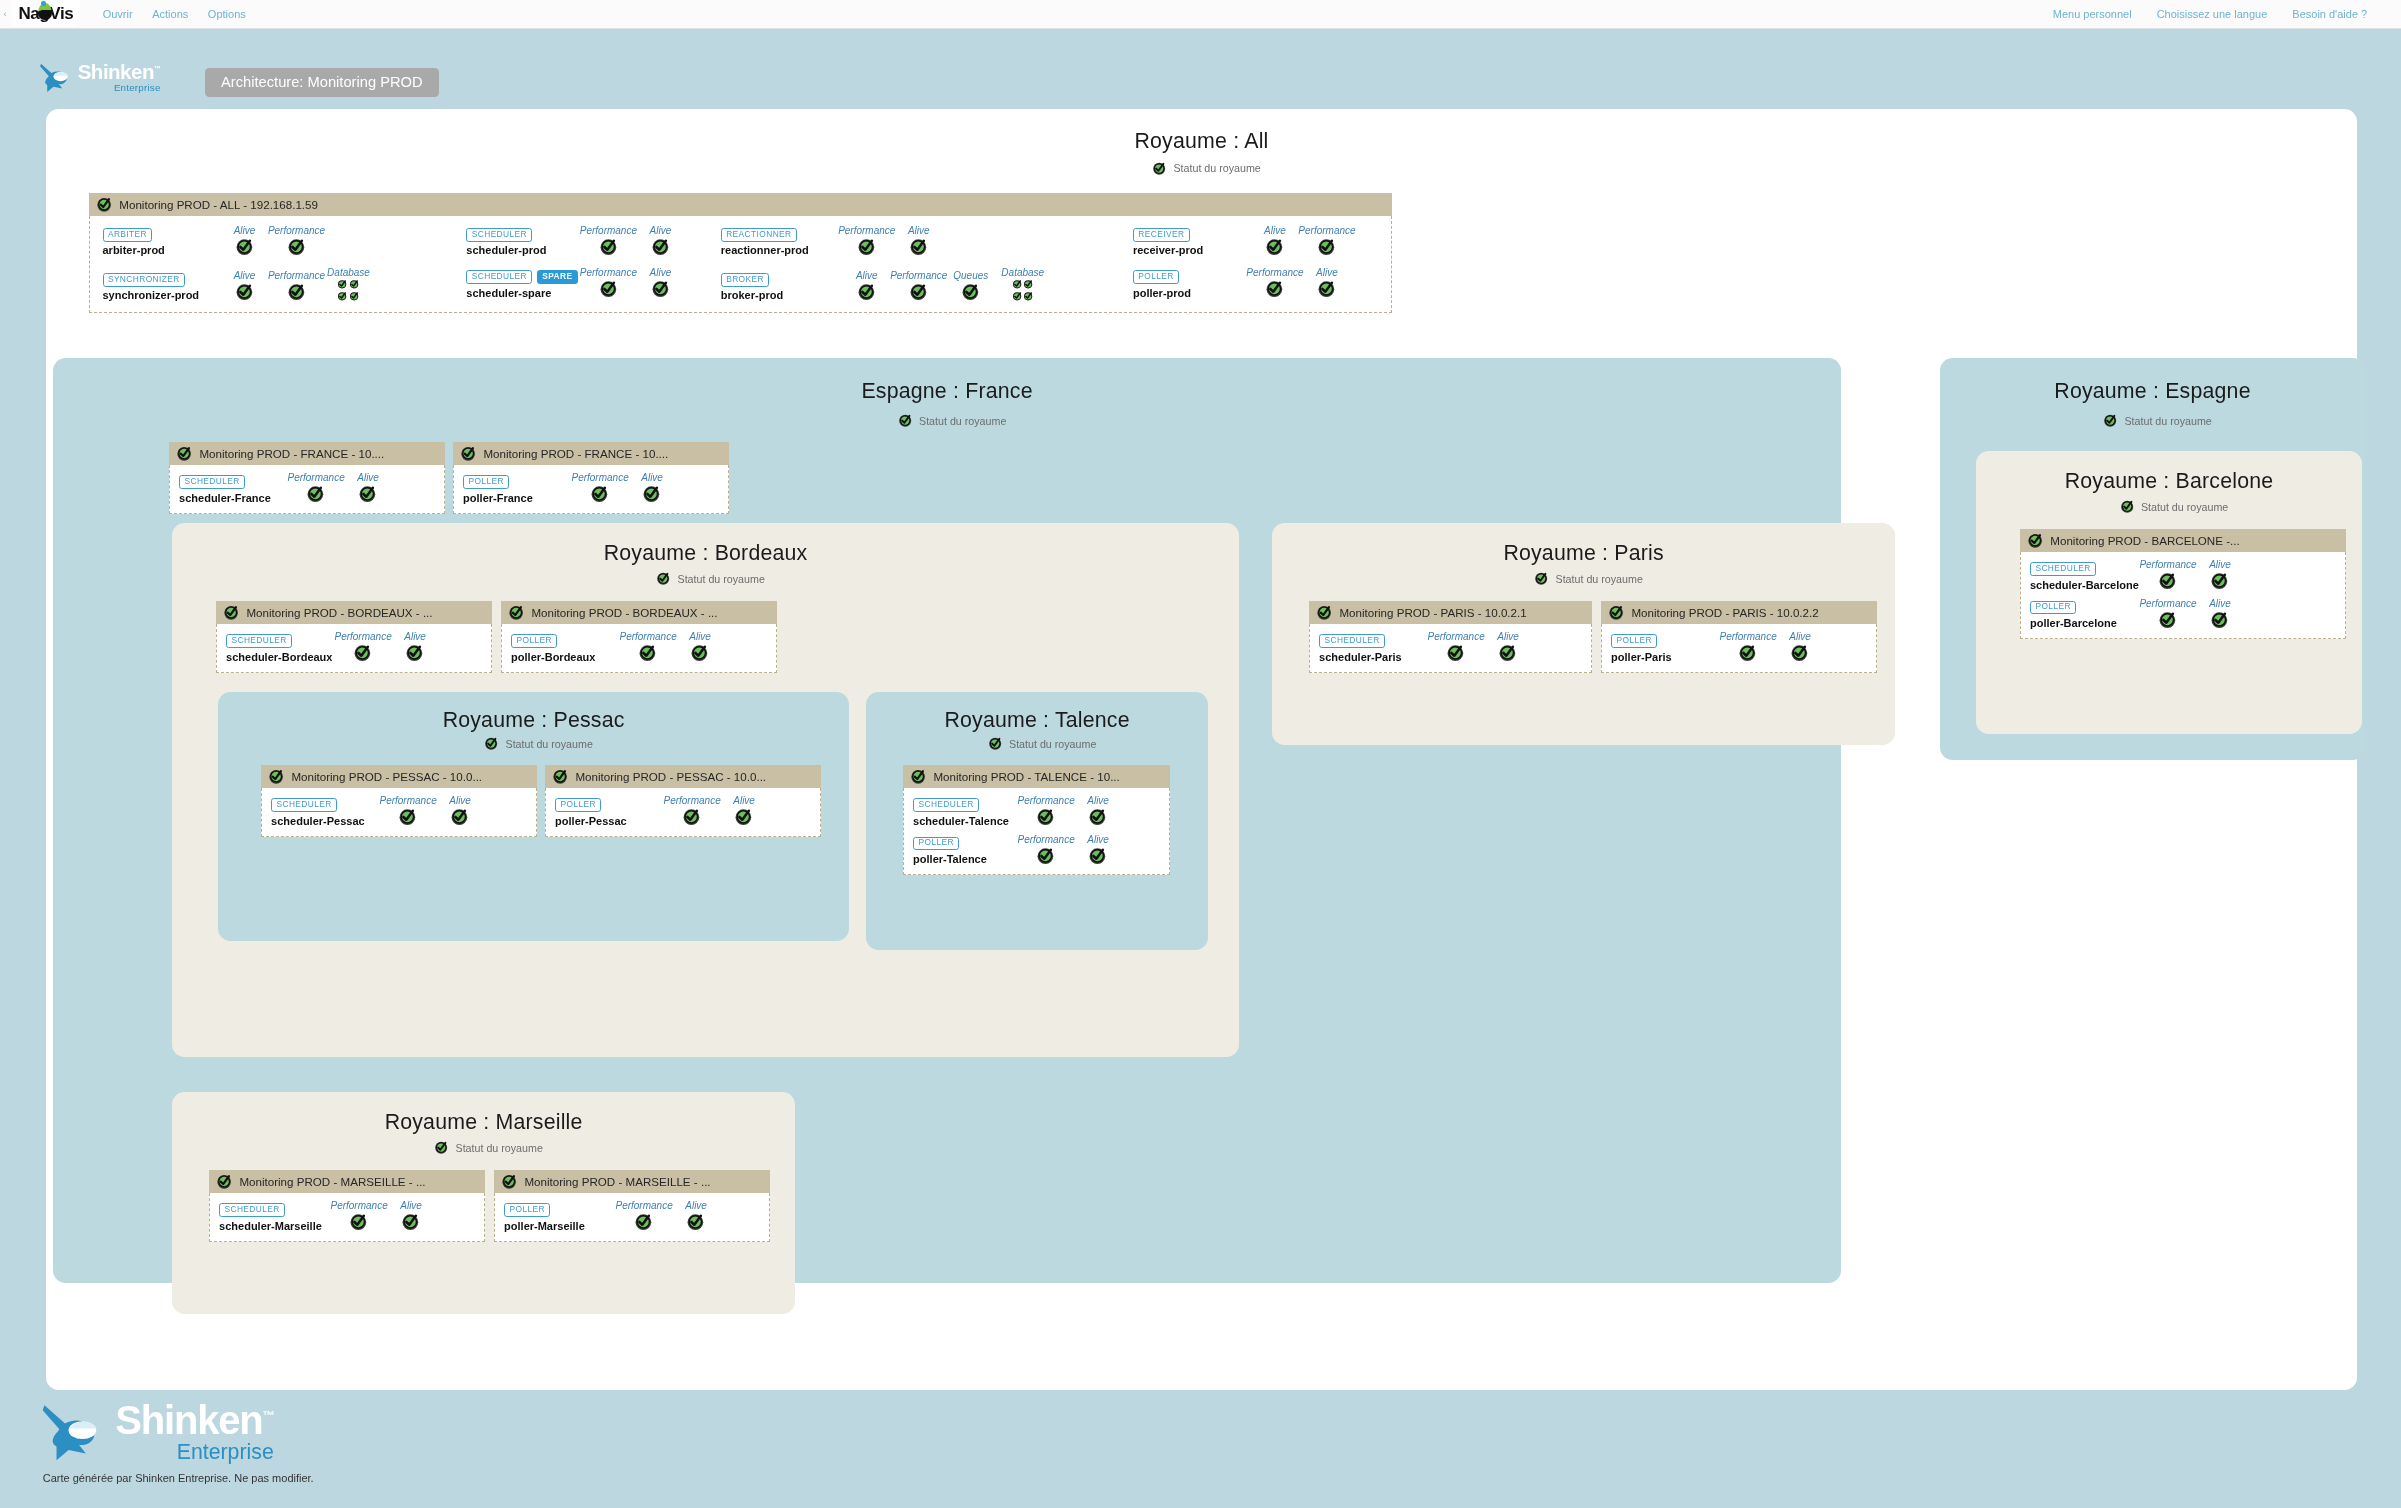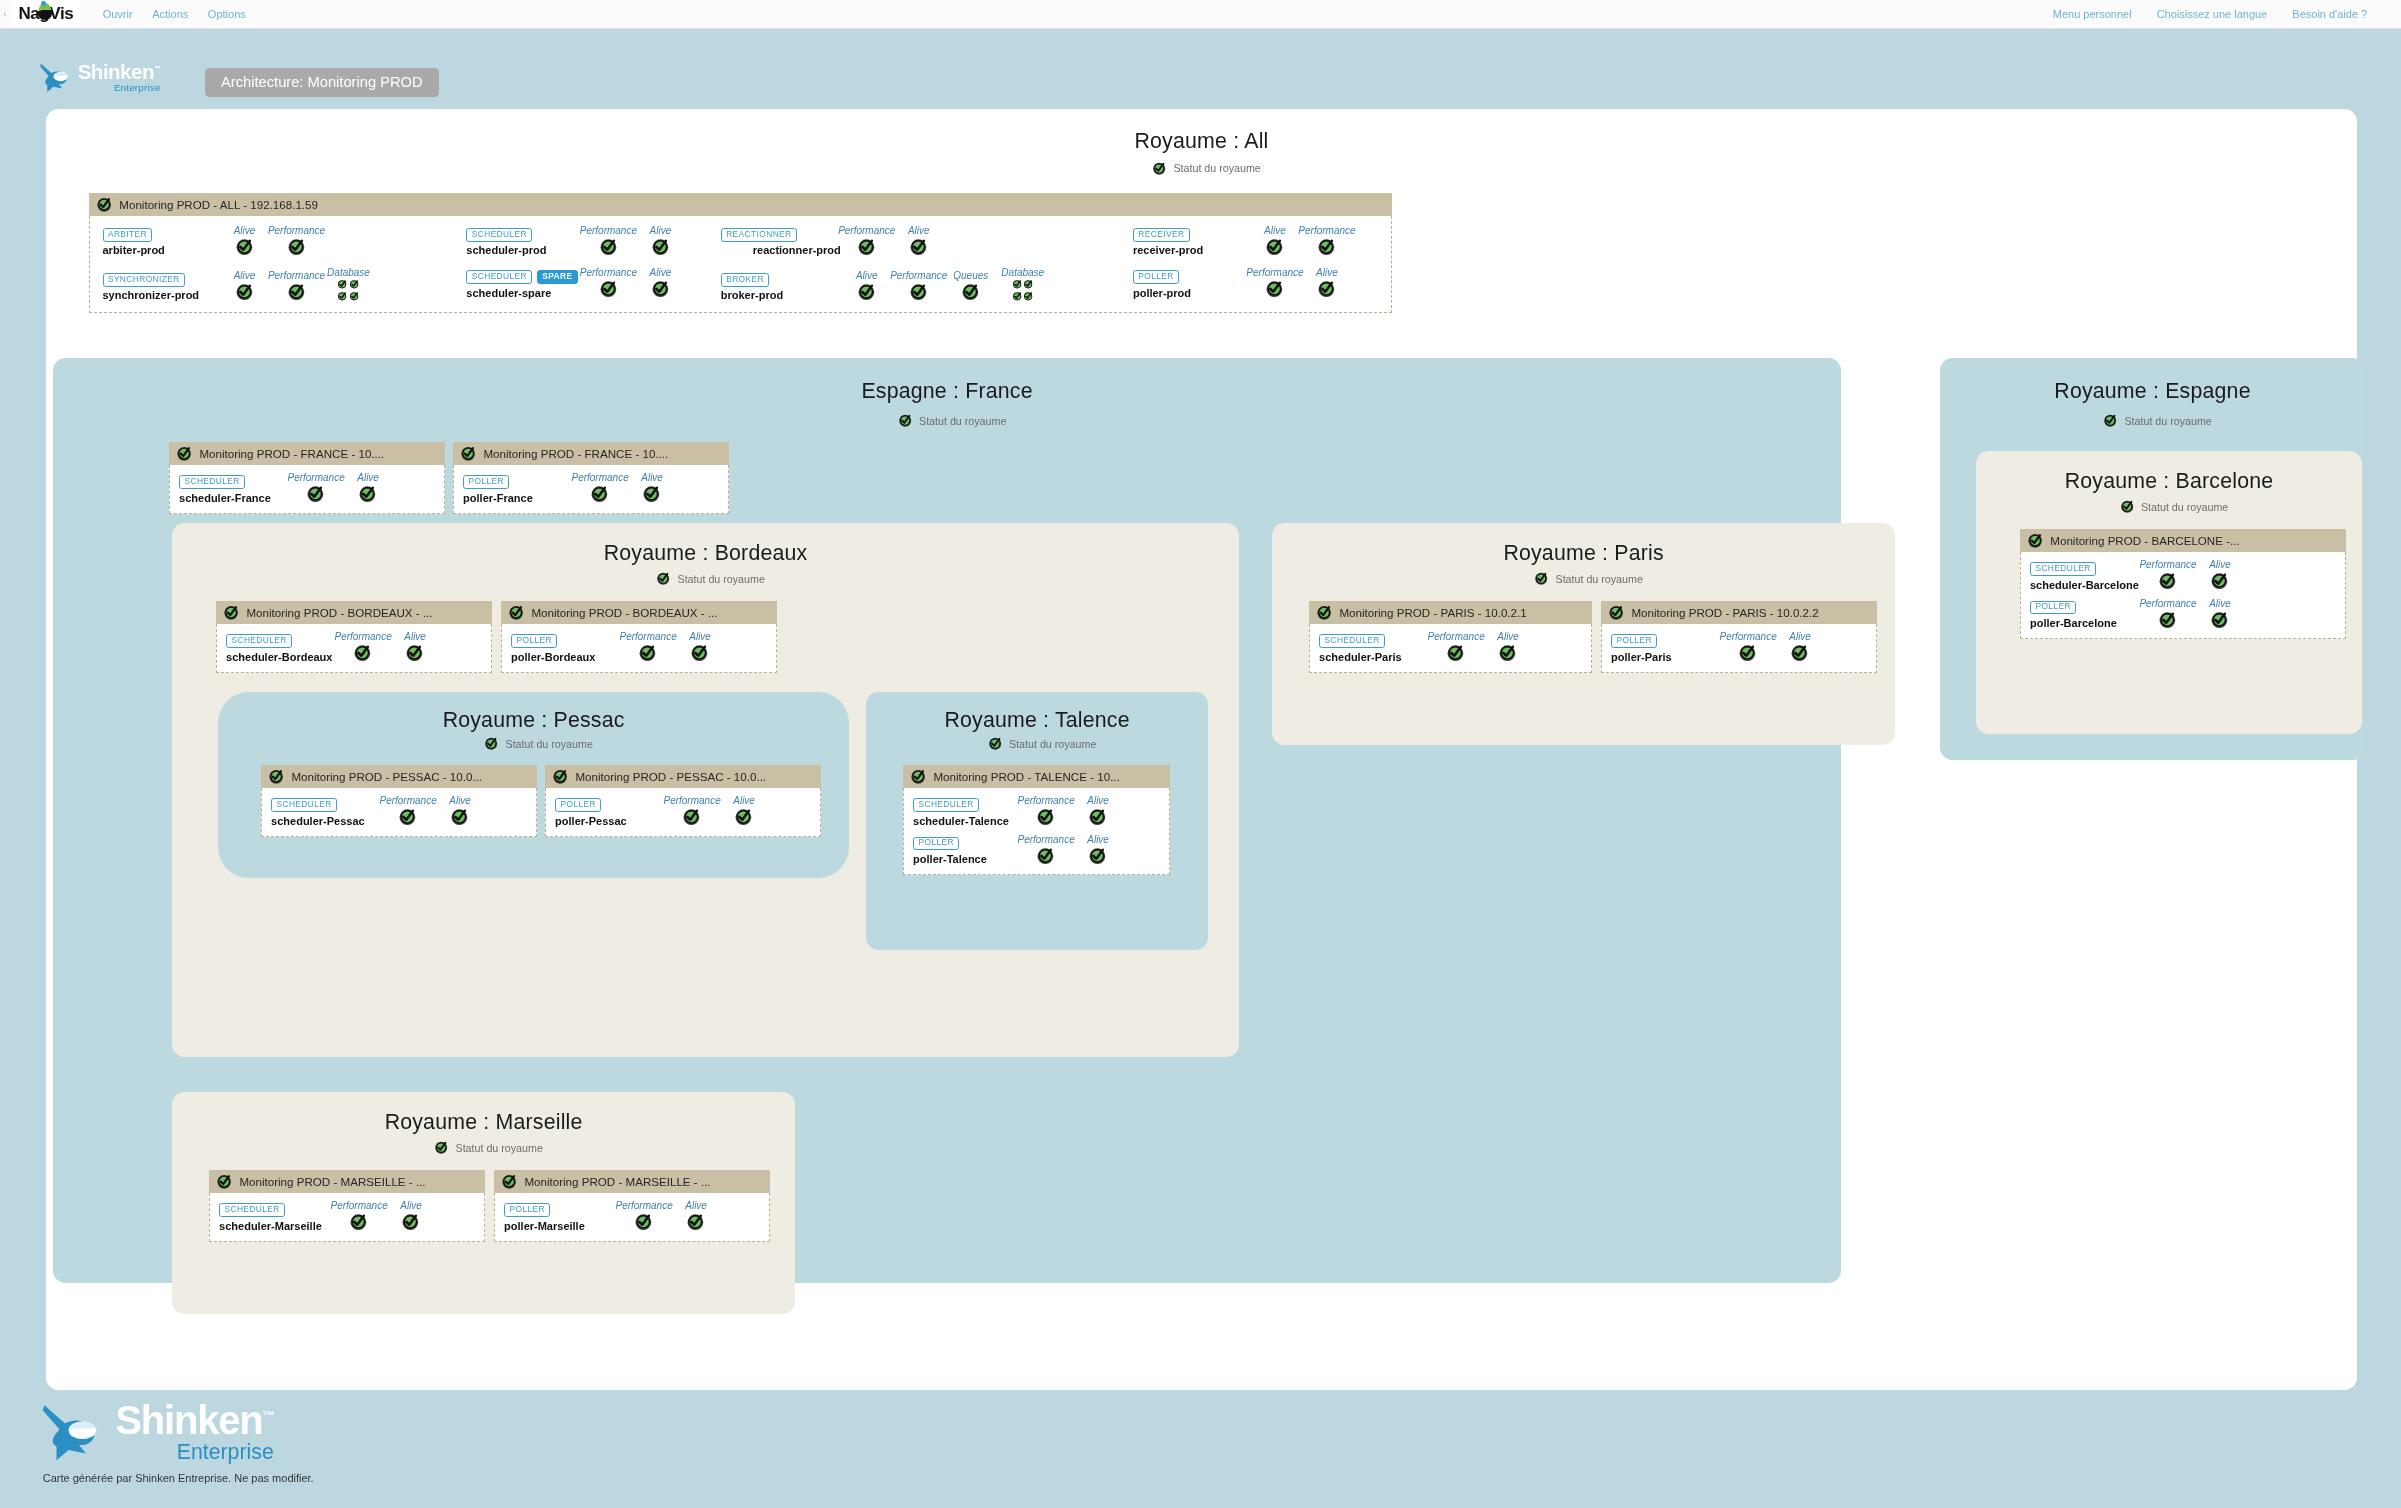--- a/index.html
+++ b/index.html
@@ -246,21 +246,21 @@
     <svg width="19.6" height="19.6" viewBox="0 0 24 24">
       <circle cx="11.5" cy="12.5" r="9.6" fill="#1a1a1a" opacity="0.85"></circle>
       <circle cx="11.5" cy="12" r="8.4" fill="#111"></circle>
       <circle cx="11.5" cy="12" r="6.6" fill="#6cbf5d"></circle>
       <path d="M6.6 12.2 L10.2 15.6 L18.2 4.6" stroke="#111" stroke-width="3.1" fill="none" stroke-linecap="round" stroke-linejoin="round"></path>
     </svg>
                   </span>
     </div>
     </div>
             </div>
-        <div style="width:418px;text-align:right;">
+        <div style="width:418px;">
               <div class="svc-row">
       <div class="svc-name" style="width:120px">
         <span class="tagline">
                     <span class="tag">REACTIONNER</span>
                   </span>
         <span class="hostname">reactionner-prod</span>
       </div>
       <div class="metric">
       <span class="mlbl">Performance</span>
       <span class="ok">
@@ -738,21 +738,21 @@
       <circle cx="11.5" cy="12" r="6.6" fill="#6cbf5d"></circle>
       <path d="M6.6 12.2 L10.2 15.6 L18.2 4.6" stroke="#111" stroke-width="3.1" fill="none" stroke-linecap="round" stroke-linejoin="round"></path>
     </svg>
                   </span>
     </div>
     </div>
       </div>
     </div>
   </div>
 
-    <div class="royaume blue" style="left:46px;top:169px;width:631px;height:186px;border-radius:31px;">
+    <div class="royaume blue" style="left:46px;top:169px;width:631px;height:249px;">
       <div class="r-title" style="top:16px">Royaume : Pessac</div>
           <div class="r-sub" style="top:44px">
             <span class="ok">
     <svg width="15" height="15" viewBox="0 0 24 24">
       <circle cx="11.5" cy="12.5" r="9.6" fill="#1a1a1a" opacity="0.85"></circle>
       <circle cx="11.5" cy="12" r="8.4" fill="#111"></circle>
       <circle cx="11.5" cy="12" r="6.6" fill="#6cbf5d"></circle>
       <path d="M6.6 12.2 L10.2 15.6 L18.2 4.6" stroke="#111" stroke-width="3.1" fill="none" stroke-linecap="round" stroke-linejoin="round"></path>
     </svg>
             </span>

